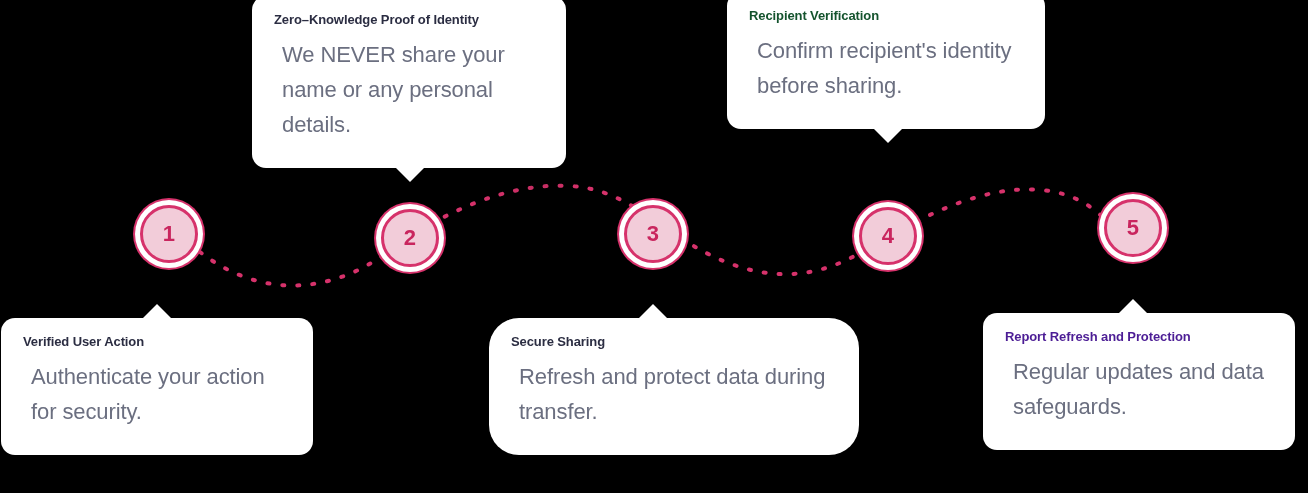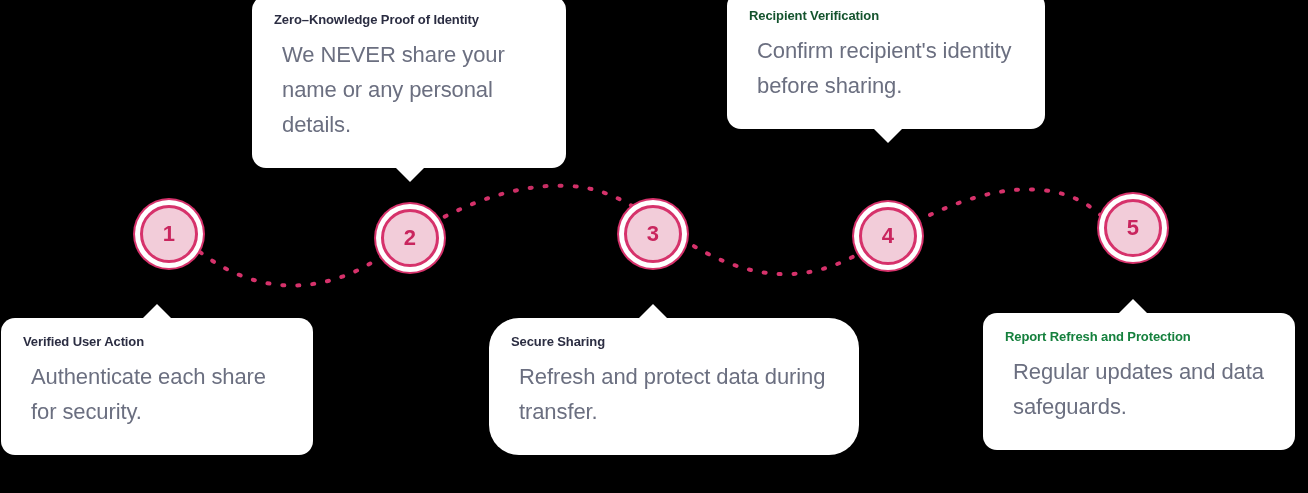--- a/index.html
+++ b/index.html
@@ -103,37 +103,37 @@
         <span class="step-num" style="color: rgb(201, 37, 94);">4</span>
       </div>
       <div class="step-node" style="left: 1104px; top: 199px; background: rgb(242, 204, 217); border-color: rgb(214, 50, 107); box-shadow: rgb(255, 255, 255) 0px 0px 0px 5px, rgb(214, 50, 107) 0px 0px 0px 7px;">
         <span class="step-num" style="color: rgb(201, 37, 94);">5</span>
       </div>
     </div>
   <div id="cards">
       <div class="card below" style="left: 1px; width: 312px; top: 318px; background: rgb(255, 255, 255);">
         <div class="tail" style="left: 141px;"></div>
         <div class="card-title" style="color: rgb(43, 45, 66);">Verified User Action</div>
-        <div class="card-desc" style="color: rgb(107, 111, 128);">Authenticate each share for security.</div>
+        <div class="card-desc" style="color: rgb(107, 111, 128);">Authenticate your action for security.</div>
       </div>
       <div class="card above" style="left: 252px; width: 314px; top: -4px; background: rgb(255, 255, 255);">
         <div class="tail" style="left: 143px;"></div>
         <div class="card-title" style="color: rgb(43, 45, 66);">Zero–Knowledge Proof of Identity</div>
         <div class="card-desc" style="color: rgb(107, 111, 128);">We NEVER share your name or any personal details.</div>
       </div>
       <div class="card below" style="left: 489px; width: 370px; top: 318px; background: rgb(255, 255, 255); border-radius: 30px;">
         <div class="tail" style="left: 149px;"></div>
         <div class="card-title" style="color: rgb(43, 45, 66);">Secure Sharing</div>
         <div class="card-desc" style="color: rgb(107, 111, 128);">Refresh and protect data during transfer.</div>
       </div>
       <div class="card above" style="left: 727px; width: 318px; top: -8px; background: rgb(255, 255, 255);">
         <div class="tail" style="left: 146px;"></div>
         <div class="card-title" style="color: #14532d;">Recipient Verification</div>
         <div class="card-desc" style="color: rgb(107, 111, 128);">Confirm recipient's identity before sharing.</div>
       </div>
       <div class="card below" style="left: 983px; width: 312px; top: 313px; background: rgb(255, 255, 255);">
         <div class="tail" style="left: 135px;"></div>
-        <div class="card-title" style="color: #15803d;">Report Refresh and Protection</div>
+        <div class="card-title" style="color: #4c1d95;">Report Refresh and Protection</div>
         <div class="card-desc" style="color: rgb(107, 111, 128);">Regular updates and data safeguards.</div>
       </div>
     </div>
 
 </div>
 
 </body></html>

